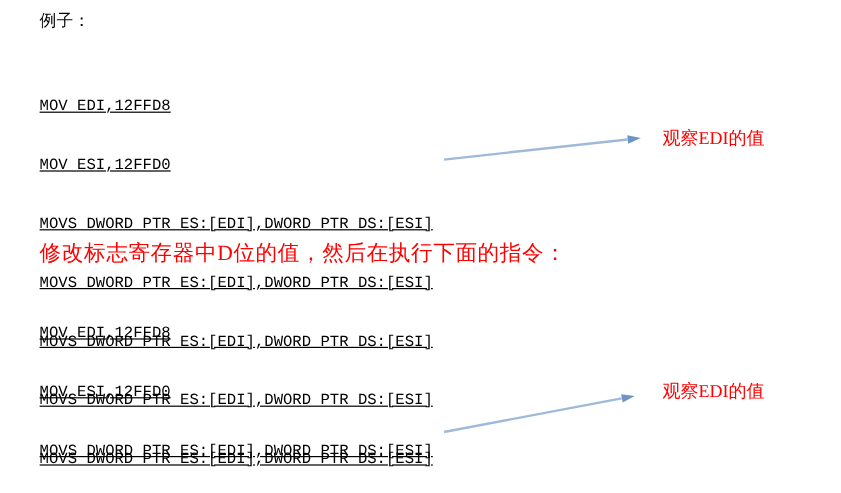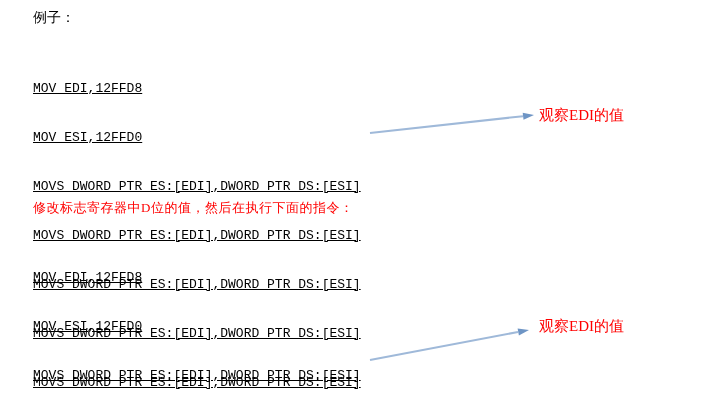--- a/index.html
+++ b/index.html
@@ -17,24 +17,24 @@
   .code-block{
     position:absolute;left:33px;
     font-family:"Liberation Mono","DejaVu Sans Mono",monospace;
     font-size:13px;color:#000000;white-space:pre;
   }
   .code-block.b1{top:49px;}
   .code-block.b2{top:238px;}
   .code-line{height:19px;line-height:19px;text-decoration:underline;}
   .note{
     position:absolute;left:33px;top:199px;
-    font-size:13px;color:#ff0000;letter-spacing:0.5px;white-space:pre;
+    font-size:18px;color:#ff0000;letter-spacing:0.5px;white-space:pre;
   }
   .annotation{
-    position:absolute;left:539px;
+    position:absolute;left:552px;
     font-size:15px;color:#ff0000;white-space:pre;
   }
   .annotation.a1{top:106px;}
   .annotation.a2{top:317px;}
   svg.overlay{
     position:absolute;left:0;top:0;
     pointer-events:none;
   }
 </style>
 </head>

